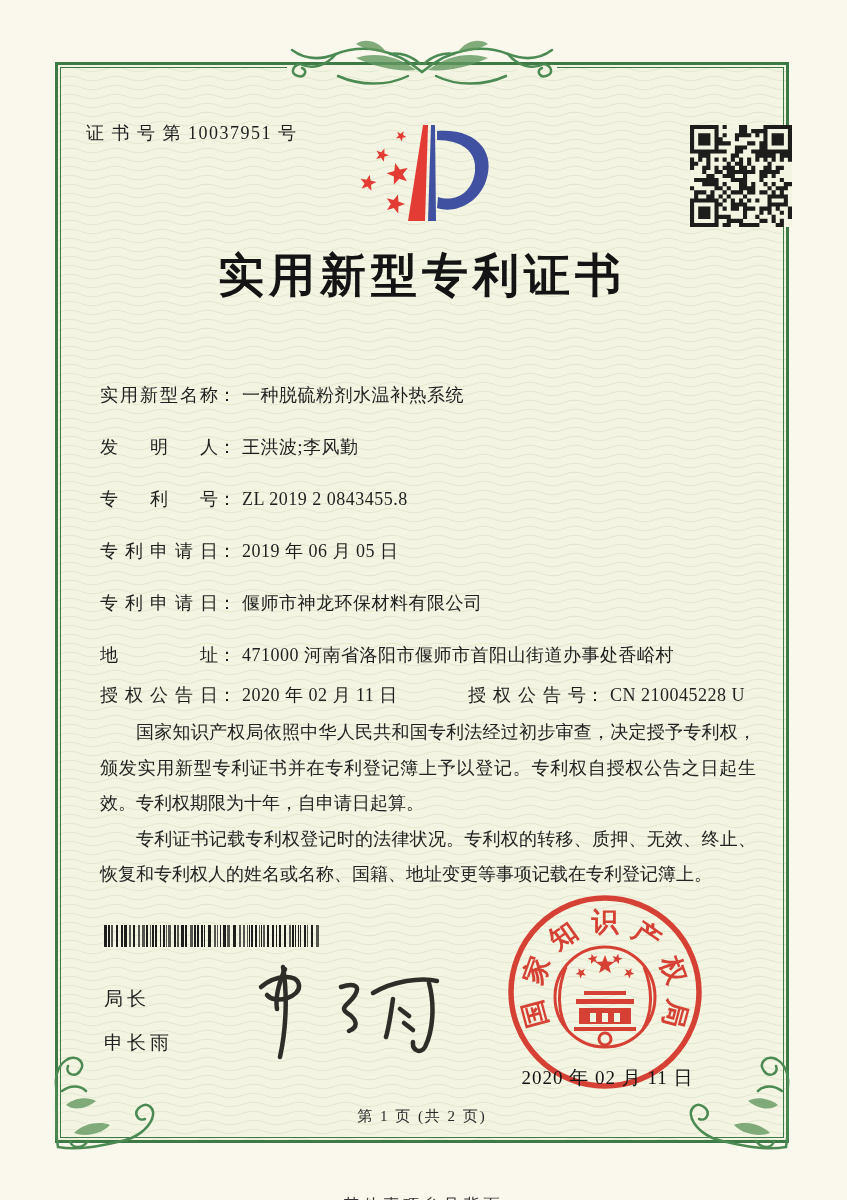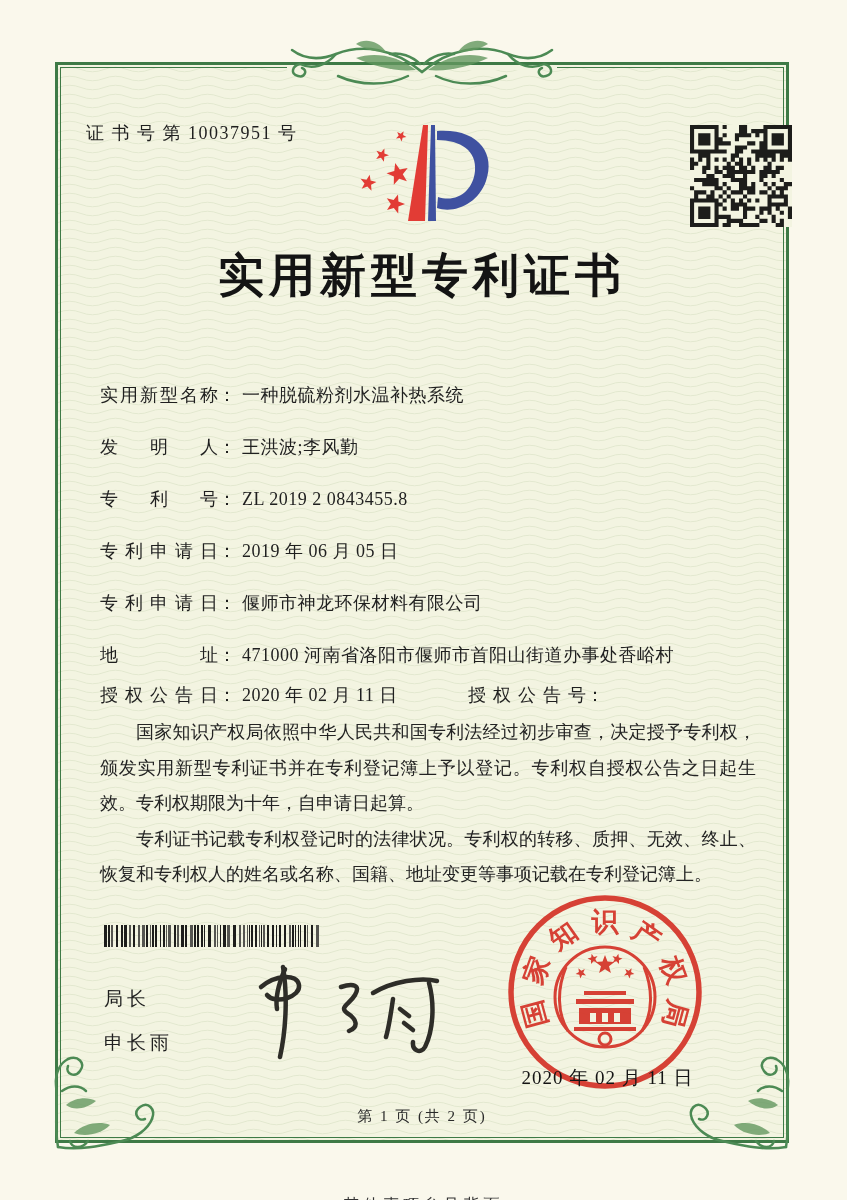--- a/index.html
+++ b/index.html
@@ -182,20 +182,21 @@
       </div>
       <div class="grant-row">
         <div class="grant-left">
           <span class="flabel">授权公告日</span>
             <span class="fcolon">：</span>
           <span class="fvalue">2020 年 02 月 11 日</span>
         </div>
         <div class="grant-right">
           <span class="flabel">授权公告号</span>
             <span class="fcolon">：</span>
+          <span class="fvalue">CN 210045228 U</span>
         </div>
       </div>
     </div>
 
     <div class="paragraphs">
       <p>国家知识产权局依照中华人民共和国专利法经过初步审查，决定授予专利权，颁发实用新型专利证书并在专利登记簿上予以登记。专利权自授权公告之日起生效。专利权期限为十年，自申请日起算。</p>
       <p>专利证书记载专利权登记时的法律状况。专利权的转移、质押、无效、终止、恢复和专利权人的姓名或名称、国籍、地址变更等事项记载在专利登记簿上。</p>
     </div>
 
     <svg class="barcode" viewBox="0 0 222 22">

